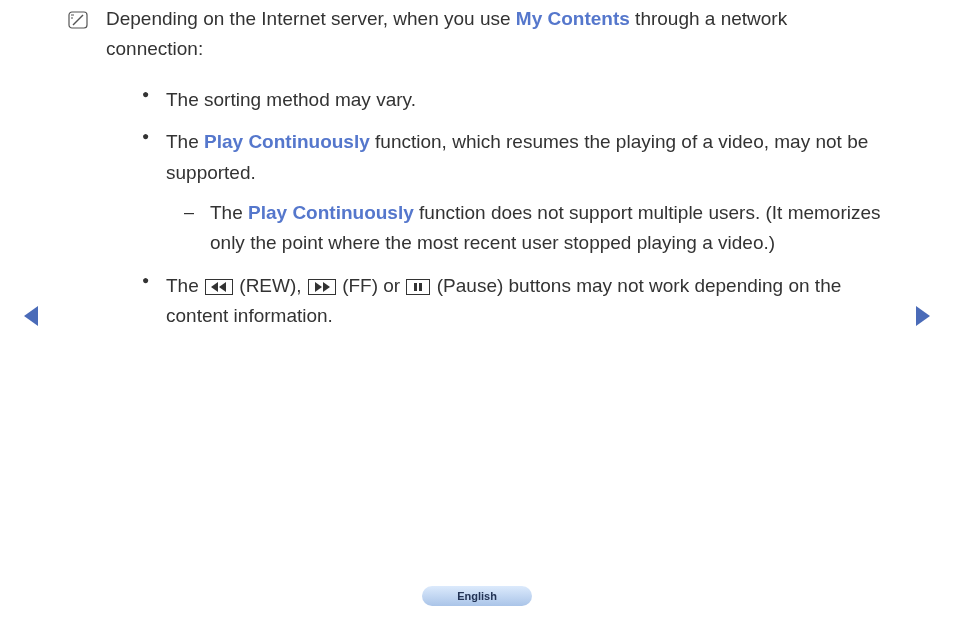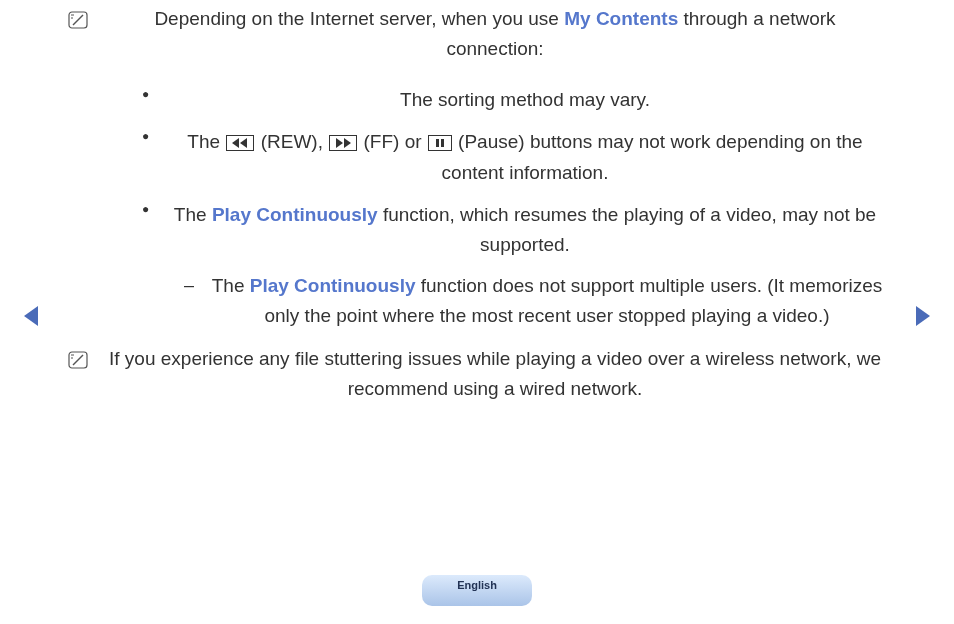--- a/index.html
+++ b/index.html
@@ -12,21 +12,20 @@
       height: 624px;
       background: #fff;
       font-family: Arial, Helvetica, sans-serif;
       font-size: 19px;
       color: #333;
       position: relative;
     }
     .content {
       padding: 4px 70px 0 98px;
       line-height: 1.6;
-      text-align: center;
     }
     .note-block {
       position: relative;
       margin-bottom: 12px;
     }
     .note-icon {
       position: absolute;
       left: -30px;
       top: 4px;
       width: 20px;
@@ -103,21 +102,21 @@
     .nav-arrow svg {
       width: 100%;
       height: 100%;
     }
     .lang-badge {
       position: absolute;
       bottom: 18px;
       left: 50%;
       transform: translateX(-50%);
       width: 110px;
-      height: 31px;
+      height: 20px;
       background: linear-gradient(to bottom, #dceafc 0%, #aac4e8 100%);
       border-radius: 10px;
       text-align: center;
       font-size: 11px;
       line-height: 20px;
       color: #223355;
       font-weight: bold;
     }
   </style>
 </head>
@@ -133,58 +132,46 @@
         <path d="M3 4 L6 4 M3 7 L5 7" stroke="#555" stroke-width="1"></path>
       </svg>
     </span>
     <div class="note-text">
       <span>Depending on the Internet server, when you use </span><span class="highlight">My Contents</span><span> through a network connection:</span>
       <ul class="bullet-list">
         <li>
           <span>The sorting method may vary.</span>
         </li>
         <li>
+          <span>The </span><span class="highlight">Play Continuously</span><span> function, which resumes the playing of a video, may not be supported.</span>
+          <ul class="sub-list">
+            <li>
+              <span>The </span><span class="highlight">Play Continuously</span><span> function does not support multiple users. (It memorizes only the point where the most recent user stopped playing a video.)</span>
+            </li>
+          </ul>
+        </li>
+        <li>
           <span>The </span><span class="btn-icon"><svg width="28" height="16" viewBox="0 0 28 16">
                 <rect x="0.5" y="0.5" width="27" height="15" fill="none" stroke="#333" stroke-width="1"></rect>
                 <polygon points="13,3 6,8 13,13" fill="#333"></polygon>
                 <polygon points="21,3 14,8 21,13" fill="#333"></polygon>
               </svg></span><span> (REW), </span><span class="btn-icon"><svg width="28" height="16" viewBox="0 0 28 16">
                 <rect x="0.5" y="0.5" width="27" height="15" fill="none" stroke="#333" stroke-width="1"></rect>
                 <polygon points="7,3 14,8 7,13" fill="#333"></polygon>
                 <polygon points="15,3 22,8 15,13" fill="#333"></polygon>
               </svg></span><span> (FF) or </span><span class="btn-icon"><svg width="24" height="16" viewBox="0 0 24 16">
                 <rect x="0.5" y="0.5" width="23" height="15" fill="none" stroke="#333" stroke-width="1"></rect>
                 <rect x="8" y="4" width="3" height="8" fill="#333"></rect>
                 <rect x="13" y="4" width="3" height="8" fill="#333"></rect>
               </svg></span><span> (Pause) buttons may not work depending on the content information.</span>
         </li>
-        <li>
-          <span>The </span><span class="highlight">Play Continuously</span><span> function, which resumes the playing of a video, may not be supported.</span>
-          <ul class="sub-list">
-            <li>
-              <span>The </span><span class="highlight">Play Continuously</span><span> function does not support multiple users. (It memorizes only the point where the most recent user stopped playing a video.)</span>
-            </li>
-          </ul>
-        </li>
       </ul>
     </div>
   </div>
 
-  <div class="note-block">
-    <span class="note-icon">
-      <svg viewBox="0 0 20 18">
-        <rect x="1" y="1" width="18" height="16" rx="3" fill="none" stroke="#555" stroke-width="1.2"></rect>
-        <line x1="5" y1="14" x2="15" y2="4" stroke="#555" stroke-width="1.5"></line>
-        <path d="M3 4 L6 4 M3 7 L5 7" stroke="#555" stroke-width="1"></path>
-      </svg>
-    </span>
-    <div class="note-text">
-      <span>If you experience any file stuttering issues while playing a video over a wireless network, we recommend using a wired network.</span>
-    </div>
-  </div>
 
 </div>
 
 <div class="nav-arrow left">
   <svg viewBox="0 0 18 24">
       <polygon points="16,2 2,12 16,22" fill="#4a6bb8"></polygon>
     </svg>
 </div>
 <div class="nav-arrow right">
   <svg viewBox="0 0 18 24">

